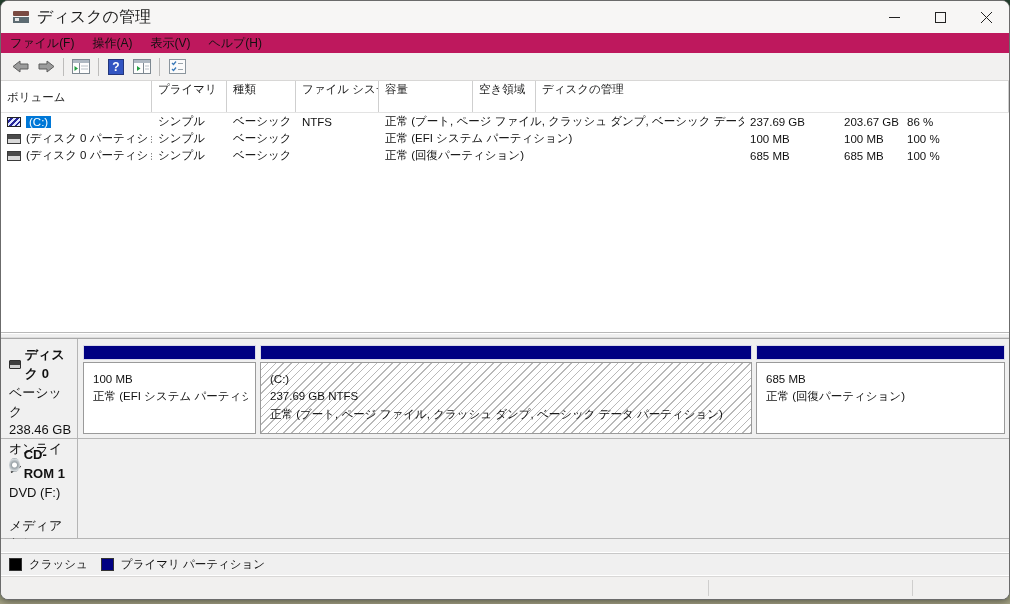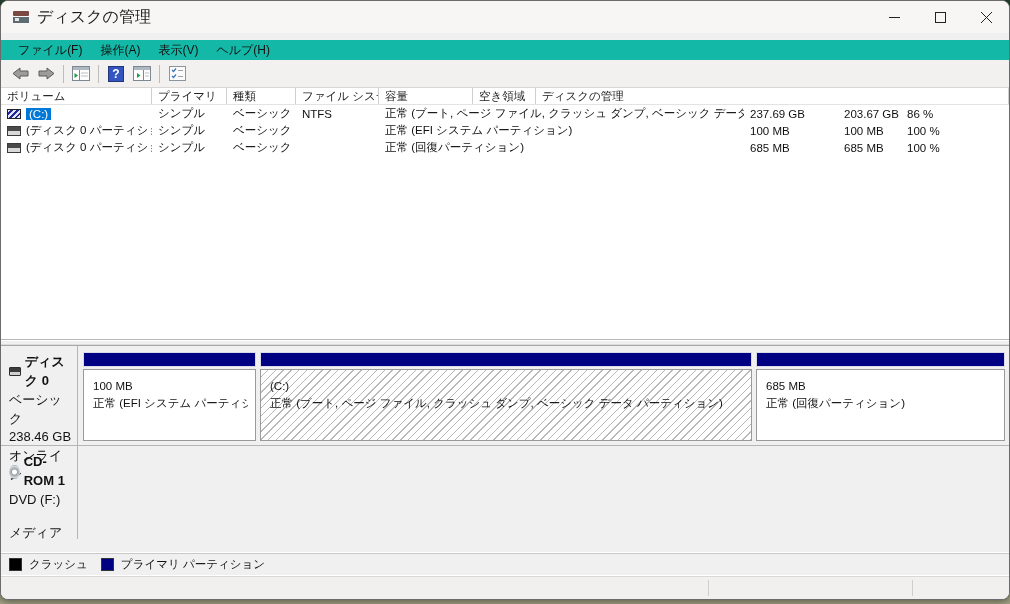--- a/index.html
+++ b/index.html
@@ -17,31 +17,31 @@
   }
   
   .titlebar { height:32px; background:#f7f6f5; display:flex; align-items:center; flex:0 0 auto; }
   .titlebar .app-icon { margin:0 8px 0 12px; width:16px; height:14px; position:relative; }
   .title-text { font-size:16px; color:#1a1a1a; }
   .win-controls { margin-left:auto; display:flex; height:100%; }
   .win-btn { width:46px; height:100%; border:none; background:transparent; font-size:13px;
              color:#222; display:flex; align-items:center; justify-content:center; cursor:default; }
   .win-btn svg { display:block; }
   
-  .menubar { height:20px; background:#14b8a6; display:flex; align-items:center; padding-left:8px; flex:0 0 auto;margin-top:7px; }
+  .menubar { height:20px; background:#be185d; display:flex; align-items:center; padding-left:0; flex:0 0 auto; }
   .menu-item { font-size:12px; color:#111; padding:2px 9px; }
   
   .toolbar { height:28px; background:#f2f1f0; display:flex; align-items:center; padding-left:6px;
              border-bottom:1px solid #d8d7d6; flex:0 0 auto; }
   .tb-btn { width:24px; height:22px; display:flex; align-items:center; justify-content:center;
             background:transparent; border:none; margin:0 1px; }
   .tb-sep { width:1px; height:18px; background:#bdbcbb; margin:0 4px; }
   
   .volume-list { height:252px; background:#fff; border-bottom:1px solid #b8b8b8; overflow:hidden; flex:0 0 auto; }
-  .vheader { display:flex; height:17px; border-bottom:1px solid #e3e3e3; background:#fff; }
+  .vheader { display:flex; height:32px; border-bottom:1px solid #e3e3e3; background:#fff; }
   .vh-cell { font-size:11.5px; color:#222; padding:1px 4px 0 6px; border-right:1px solid #cfcfcf;
              white-space:nowrap; overflow:hidden; }
   .vrow { display:flex; height:17px; align-items:center; }
   .v-cell { font-size:11.5px; color:#111; padding:0 4px 0 6px; white-space:nowrap; overflow:hidden; }
   .c-vol{width:151px; display:flex; align-items:center; gap:5px;}
   .c-lay{width:75px;} .c-typ{width:69px;} .c-fs{width:83px;}
   .c-st{width:365px;} .c-cap{width:94px;} .c-free{width:63px;} .c-pct{flex:1;}
   .vol-ico { width:14px; height:10px; flex:0 0 auto; border:1px solid #555; background:#c8c8c8; position:relative; }
   .vol-ico.hatched { background:repeating-linear-gradient(135deg,#dfe7ff 0 2px,#26269a 2px 4px); border-color:#222; }
   .vol-ico.drive { background:linear-gradient(180deg,#4a4a4a 0 45%,#d9d9d9 45% 100%); border-color:#3a3a3a; }
@@ -247,20 +247,21 @@
           <div class="pbar" style="background-color: rgb(0, 0, 130);"></div>
           <div class="pbox">
             <div class="pline">100 MB</div>
             <div class="pline">正常 (EFI システム パーティション)</div>
           </div>
         </div>
         <div class="partition p-c">
           <div class="pbar" style="background-color: rgb(0, 0, 130);"></div>
           <div class="pbox hatched">
             <div class="pline">(C:)</div>
+            <div class="pline">237.69 GB NTFS</div>
             <div class="pline">正常 (ブート, ページ ファイル, クラッシュ ダンプ, ベーシック データ パーティション)</div>
           </div>
         </div>
         <div class="partition p-rec">
           <div class="pbar" style="background-color: rgb(0, 0, 130);"></div>
           <div class="pbox">
             <div class="pline">685 MB</div>
             <div class="pline">正常 (回復パーティション)</div>
           </div>
         </div>

